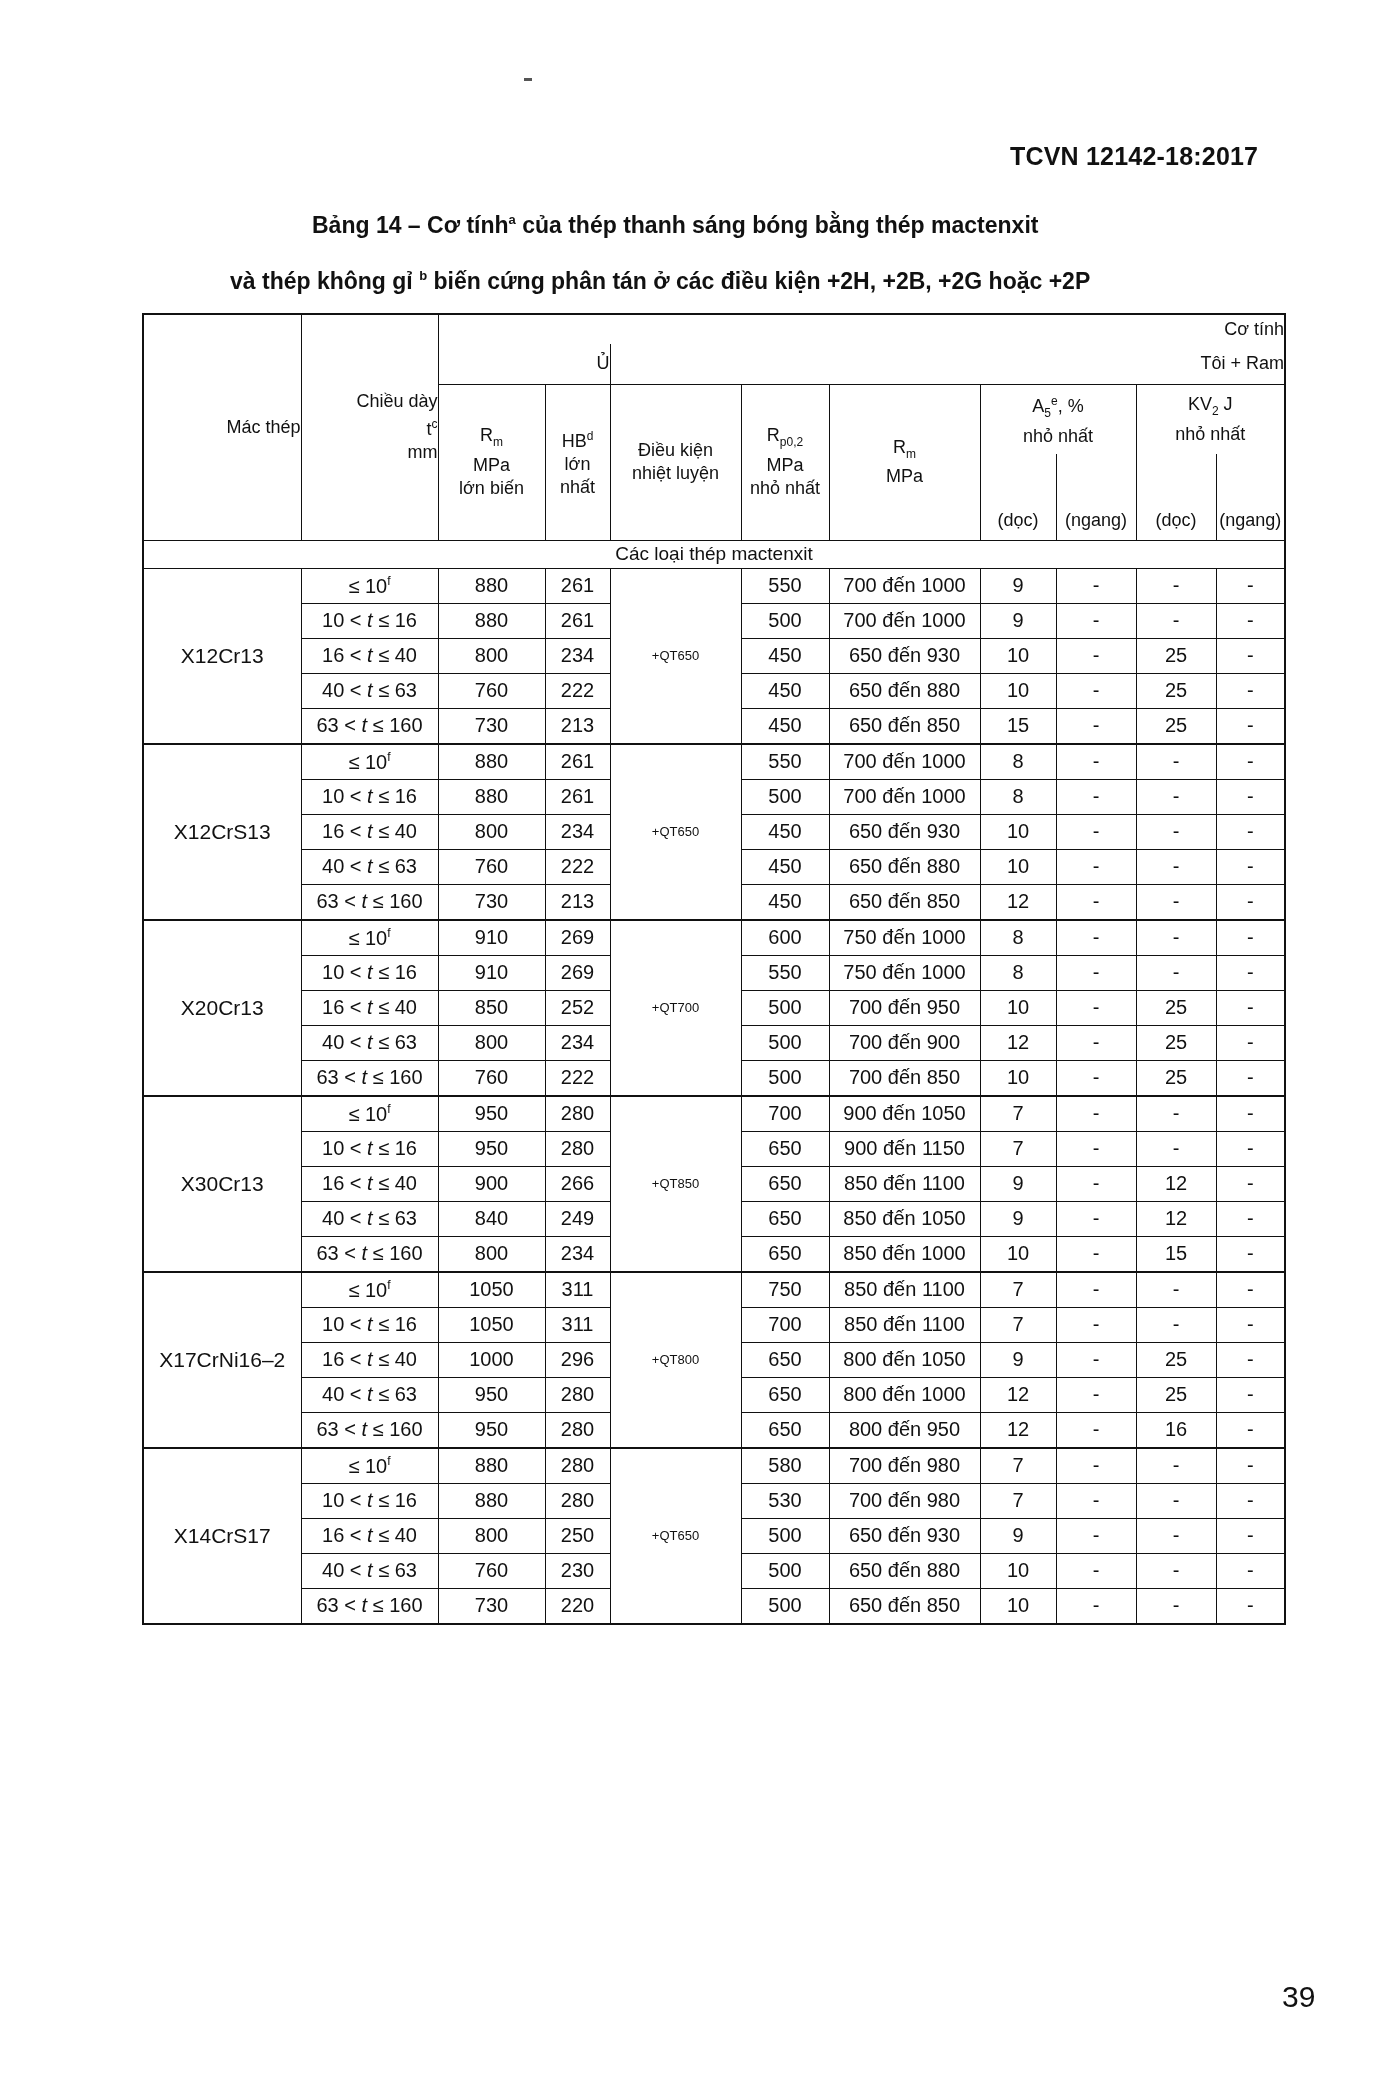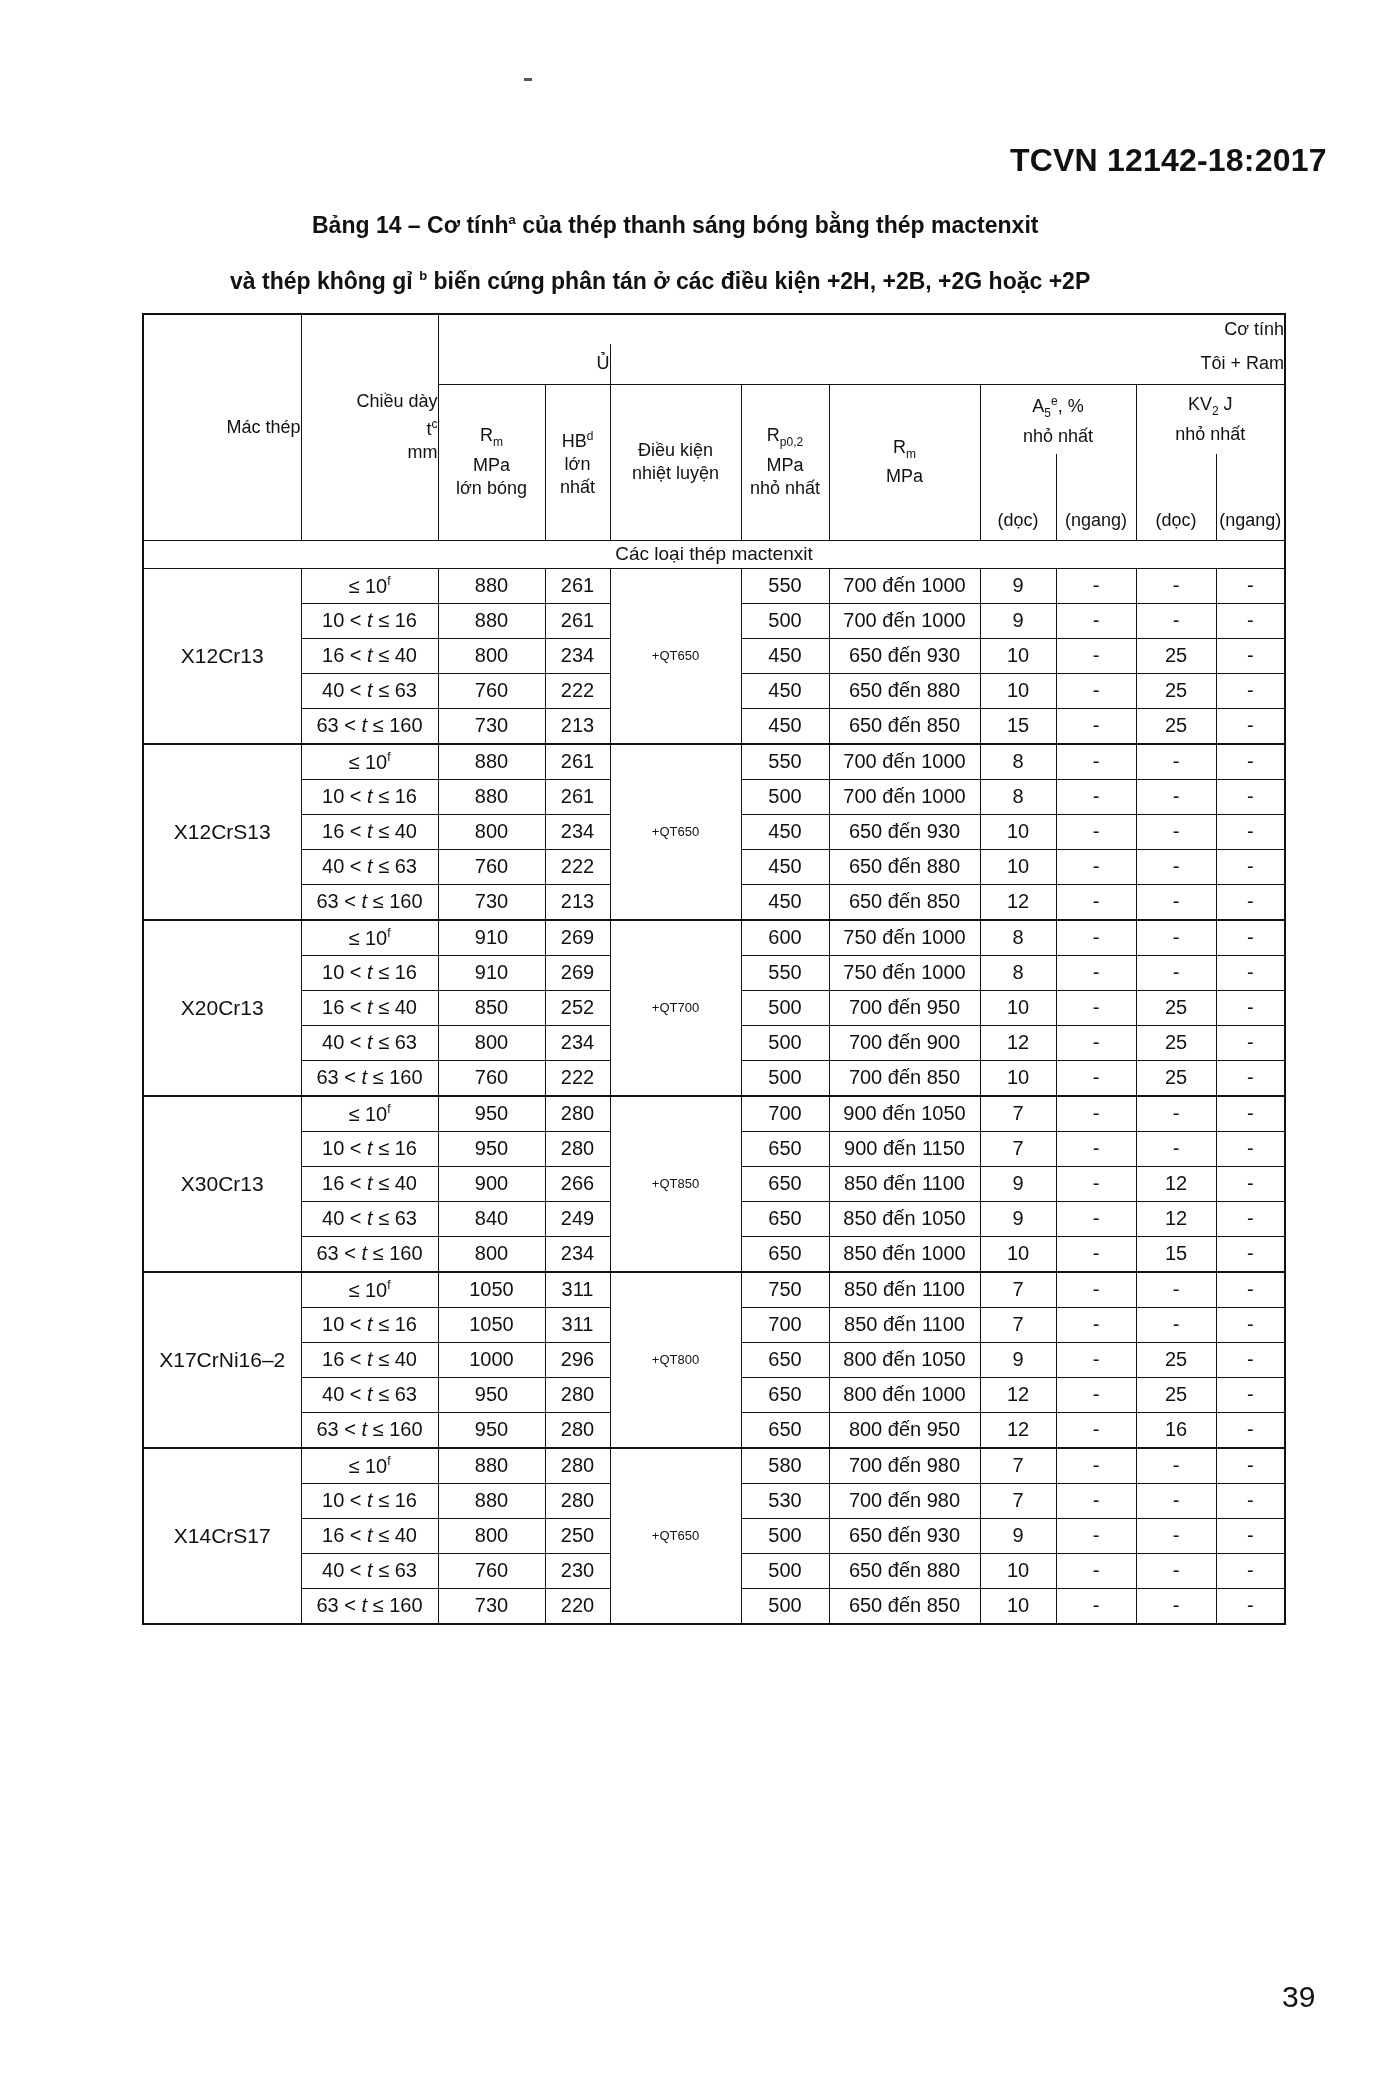--- a/index.html
+++ b/index.html
@@ -1,18 +1,18 @@
 <!DOCTYPE html>
 <html><head>
 <meta charset="utf-8">
 <style>
   html, body { margin: 0; padding: 0; background: #ffffff; }
   body { width: 1378px; height: 2087px; position: relative; overflow: hidden;
          font-family: "Liberation Sans", sans-serif; color: #111; }
-  .std-code { position: absolute; left: 1010px; top: 142px; font-size: 32px; font-weight: bold; letter-spacing: 0.2px; }
+  .std-code { position: absolute; left: 1010px; top: 142px; font-size: 25px; font-weight: bold; letter-spacing: 0.2px; }
   .dot-mark { position: absolute; left: 524px; top: 78px; width: 8px; height: 3px; background: #555; }
   .title1 { position: absolute; left: 312px; top: 212px; font-size: 23px; font-weight: bold; }
   .title2 { position: absolute; left: 230px; top: 268px; font-size: 23px; font-weight: bold; }
   .title1 sup, .title2 sup { font-size: 13px; }
   table.main { position: absolute; left: 142px; top: 313px; width: 1142px; border-collapse: collapse;
                table-layout: fixed; font-size: 20px; }
   table.main td, table.main th { border: 1.6px solid #111; text-align: center; vertical-align: middle; padding: 0; font-weight: normal; }
   table.main { border: 2.5px solid #111; }
   thead th { font-size: 18px; line-height: 23px; }
   th.bold { font-weight: bold; }
@@ -62,21 +62,21 @@
       <th colspan="9" class="bold group" style="border-left:1.6px solid #111">Cơ tính</th>
     </tr>
     <tr class="hdr2" style="height:40px">
       <th colspan="2" class="bold" style="border-top:none">Ủ</th>
       <th colspan="7" class="bold" style="border-top:none">Tôi + Ram</th>
     </tr>
     <tr style="height:70px">
       <th rowspan="2">
         <div><span>R</span><sub>m</sub></div>
         <div>MPa</div>
-        <div>lớn bóng</div>
+        <div>lớn biến</div>
       </th>
       <th rowspan="2">
         <div><span>HB</span><sup>d</sup></div>
         <div>lớn</div>
         <div>nhất</div>
       </th>
       <th rowspan="2">
         <div>Điều kiện</div>
         <div>nhiệt luyện</div>
       </th>

